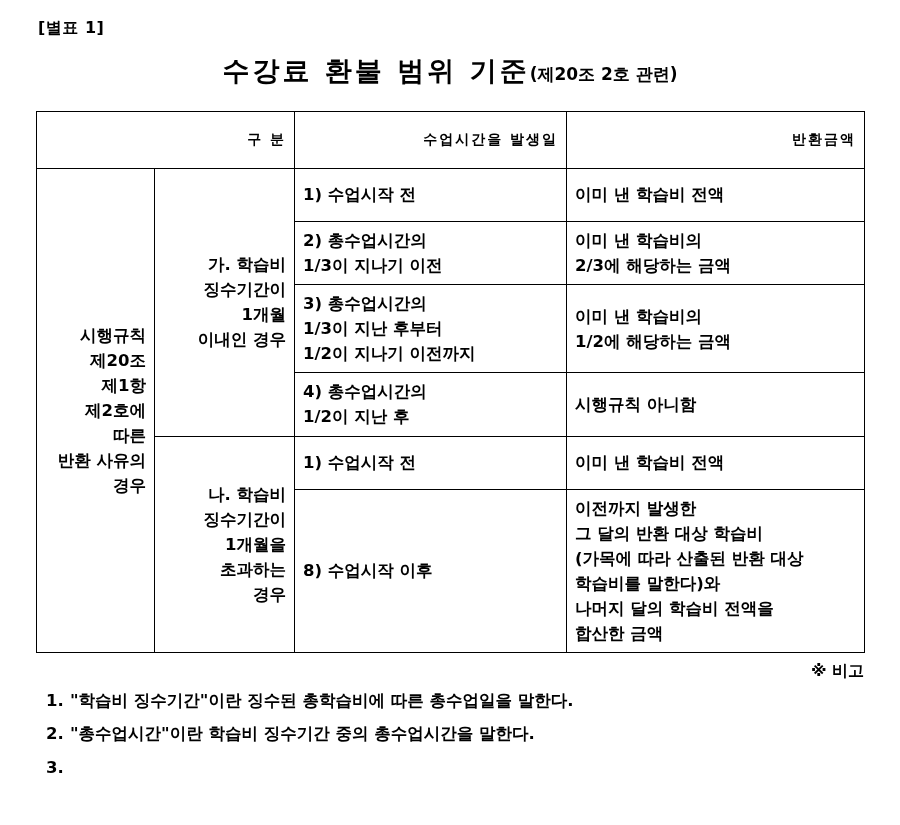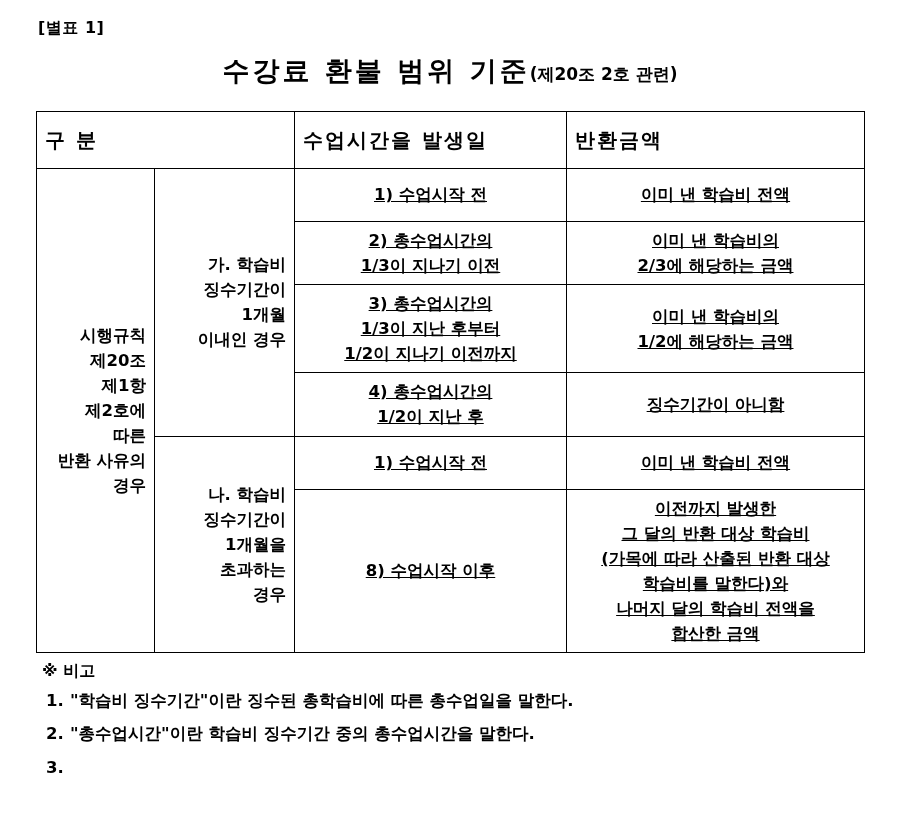--- a/index.html
+++ b/index.html
@@ -52,50 +52,50 @@
   }
   table.refund td, table.refund th {
     border: 1px solid #000000;
     padding: 6px 8px;
     font-size: 16.5px;
     font-weight: bold;
     vertical-align: middle;
     line-height: 1.52;
   }
   table.refund thead th {
-    text-align: left;
+    text-align: right;
     height: 44px;
     letter-spacing: 2px;
-    font-size: 20px;
+    font-size: 14px;
   }
   .col-a { width: 118px; }
   .col-b { width: 140px; }
   .col-c { width: 272px; }
   .col-d { width: 298px; }
 
   .cell-center {
     text-align: right;
   }
   .cell-left {
-    text-align: center;
-    text-decoration: underline;
+    text-align: left;
   }
   .multiline {
     white-space: pre-line;
   }
   .tall {
     height: 40px;
   }
   .note-wrap {
     margin: 8px 0 0 4px;
   }
   .note-head {
     font-size: 16px;
     font-weight: bold;
     margin: 6px 0 8px 2px;
+    text-align: right;
   }
   .note-list {
     margin: 0;
     padding: 0;
     list-style: none;
   }
   .note-list li {
     font-size: 16.5px;
     font-weight: bold;
     margin: 0 0 11px 0;
@@ -159,21 +159,21 @@
       <tr>
         <td class="cell-left multiline">3) 총수업시간의
     1/3이 지난 후부터
     1/2이 지나기 이전까지</td>
         <td class="cell-left multiline">이미 낸 학습비의
 1/2에 해당하는 금액</td>
       </tr>
       <tr>
         <td class="cell-left multiline">4) 총수업시간의
     1/2이 지난 후</td>
-        <td class="cell-left multiline">징수기간이 아니함</td>
+        <td class="cell-left multiline">시행규칙 아니함</td>
       </tr>
       <tr>
         <td class="cell-center multiline" rowspan="2">나. 학습비
 징수기간이
 1개월을
 초과하는
 경우</td>
         <td class="cell-left multiline tall">1) 수업시작 전</td>
         <td class="cell-left multiline tall">이미 낸 학습비 전액</td>
       </tr>

